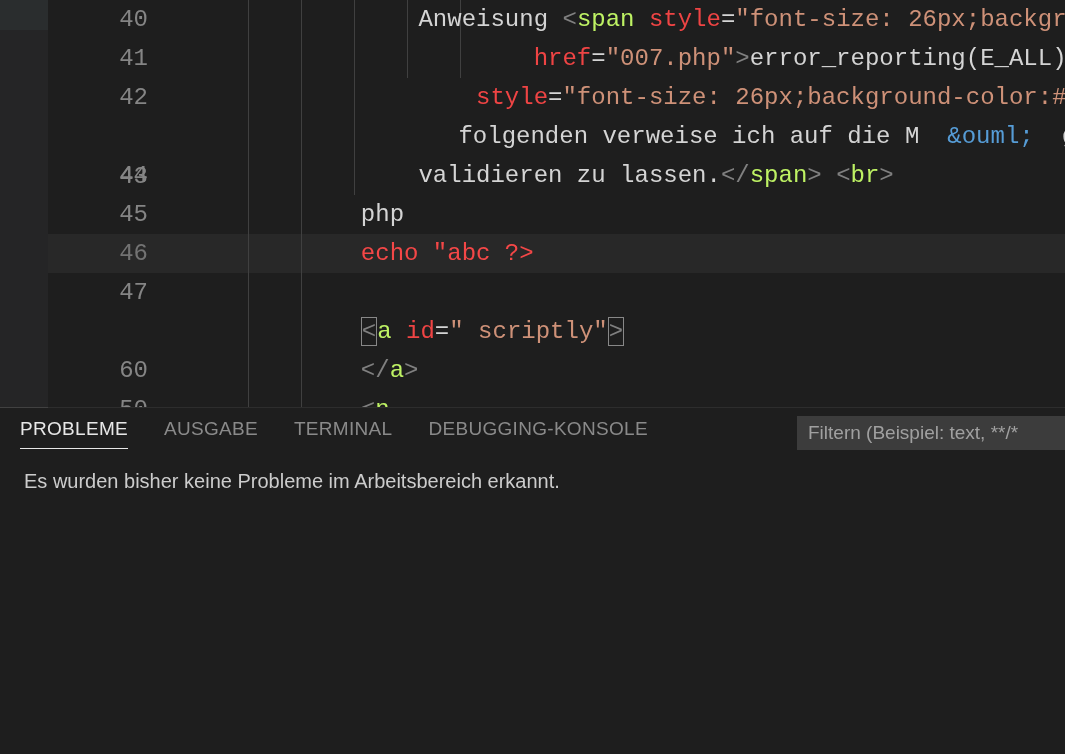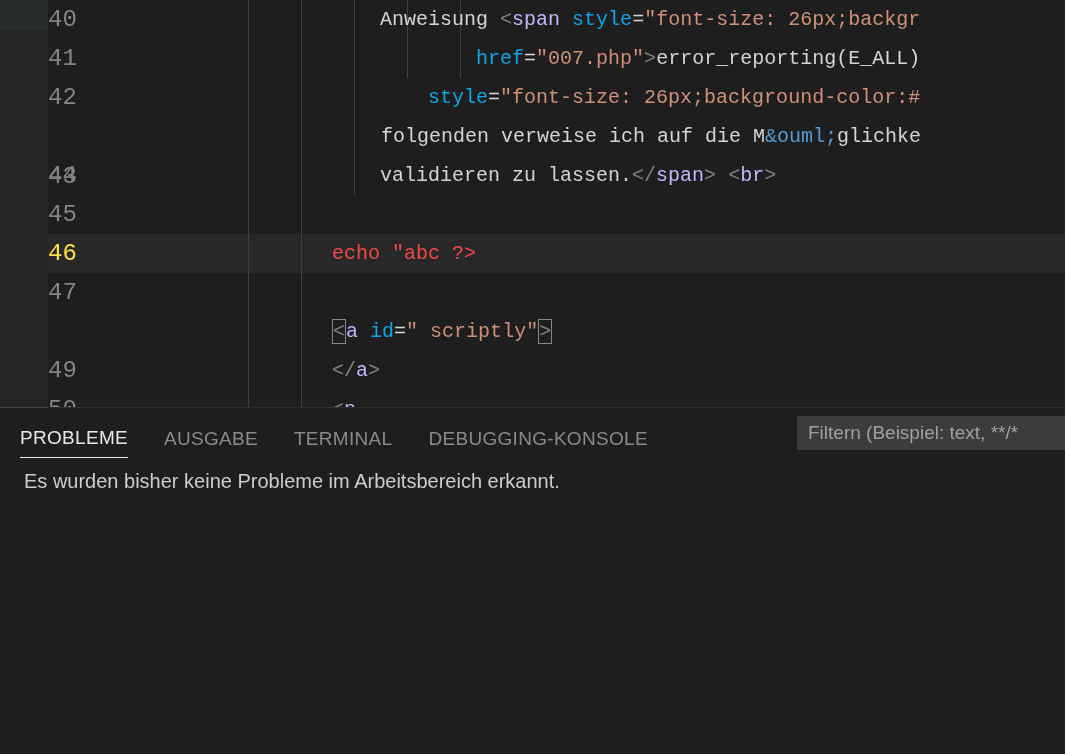--- a/index.html
+++ b/index.html
@@ -31,37 +31,37 @@
     padding-top: 0;
     position: relative;
   }
   .line-row {
     display: flex;
     height: 39px;
     align-items: center;
   }
   .line-number {
     width: 140px;
-    text-align: left;
+    text-align: right;
     padding-right: 40px;
     color: #858585;
     font-size: 24px;
     font-family: Consolas, "Courier New", monospace;
     user-select: none;
   }
   .code-col {
     flex: 1;
     position: relative;
     overflow: hidden;
   }
   .code-line {
     height: 39px;
     display: flex;
     align-items: center;
-    font-size: 20px;
+    font-size: 24px;
     white-space: pre;
     position: relative;
     padding-left: 0;
     text-align: center;
   }
   .current-line-hl {
     position: absolute;
     left: 0; right: 0;
     height: 39px;
     background: #282828;
@@ -72,38 +72,38 @@
     position: absolute;
     top: 0; bottom: 0;
     width: 1px;
     background: #404040;
   }
   .bracket-box {
     border: 1px solid #888888;
     padding: 0 0px;
   }
   .c-text   { color: #d4d4d4; }
-  .c-tag    { color: #c4b5fd; }
-  .c-attr   { color: #0ea5e9; }
+  .c-tag    { color: #bef264; }
+  .c-attr   { color: #ef4444; }
   .c-string { color: #ce9178; }
   .c-punct  { color: #808080; }
   .c-entity { color: #569cd6; }
   .c-red    { color: #f44747; }
 
   
   .panel {
     flex: 1;
     background: #1e1e1e;
     border-top: 1px solid #2d2d2d;
     display: flex;
     flex-direction: column;
   }
   .panel-tabs {
     display: flex;
-    align-items: flex-end;
+    align-items: flex-start;
     padding: 0 20px;
     height: 50px;
     font-family: "Segoe UI", sans-serif;
     font-size: 19px;
     gap: 36px;
     position: relative;
   }
   .panel-tab {
     color: #8a8a8a;
     cursor: pointer;
@@ -166,44 +166,45 @@
             <div class="line-number">43</div>
           </div>
           <div class="line-row" style="position: absolute; top: 156px; left: 0px; right: 0px;">
             <div class="line-number">44</div>
           </div>
           <div class="line-row" style="position: absolute; top: 195px; left: 0px; right: 0px;">
             <div class="line-number">45</div>
           </div>
           <div class="gutter-hl" style="top: 234px;"></div>
           <div class="line-row" style="position: absolute; top: 234px; left: 0px; right: 0px;">
-            <div class="line-number" style="color: #fde047;">46</div>
+            <div class="line-number" style="color: #737373;">46</div>
           </div>
           <div class="line-row" style="position: absolute; top: 273px; left: 0px; right: 0px;">
             <div class="line-number">47</div>
           </div>
           <div class="line-row" style="position: absolute; top: 351px; left: 0px; right: 0px;">
-            <div class="line-number">49</div>
+            <div class="line-number">60</div>
           </div>
           <div class="line-row" style="position: absolute; top: 390px; left: 0px; right: 0px;">
             <div class="line-number">50</div>
           </div>
         </div>
       <div class="code-col" id="codecol">
           <div class="current-line-hl" style="top: 234px;"></div>
         <div class="vguide" style="left: 60px;"></div>
         <div class="vguide" style="left: 113px;"></div>
         <div class="vguide" style="left: 166px; height:195px;"></div>
         <div class="vguide" style="left: 219px; height:78px;"></div>
         <div class="vguide" style="left: 272px; height:78px;"></div>
       <div class="code-line" style="position: absolute; top: 0px; left: 0px; right: 0px;"><span>                </span><span class="c-text">Anweisung </span><span class="c-punct">&lt;</span><span class="c-tag">span</span><span class="c-text"> </span><span class="c-attr">style</span><span class="c-text">=</span><span class="c-string">"font-size: 26px;backgr</span></div>
           <div class="code-line" style="position: absolute; top: 39px; left: 0px; right: 16px;"><span>                        </span><span class="c-attr">href</span><span class="c-text">=</span><span class="c-string">"007.php"</span><span class="c-punct">&gt;</span><span class="c-text">error_reporting(E_ALL)</span></div>
           <div class="code-line" style="position: absolute; top: 78px; left: 0px; right: 0px;"><span>                    </span><span class="c-attr">style</span><span class="c-text">=</span><span class="c-string">"font-size: 26px;background-color:#</span></div>
-          <div class="code-line" style="position: absolute; top: 117px; left: 1px; right: 0px;"><span>                </span><span class="c-text">folgenden verweise ich auf die M</span><span class="c-entity">&amp;ouml;</span><span class="c-text">glichke</span></div>
+          <div class="code-line" style="position: absolute; top: 117px; left: 12px; right: 0px; gap: 28px;"><span>                </span><span class="c-text">folgenden verweise ich auf die M</span><span class="c-entity">&amp;ouml;</span><span class="c-text">glichke</span></div>
           <div class="code-line" style="position: absolute; top: 156px; left: 0px; right: 0px;"><span>                </span><span class="c-text">validieren zu lassen.</span><span class="c-punct">&lt;/</span><span class="c-tag">span</span><span class="c-punct">&gt;</span><span class="c-text"> </span><span class="c-punct">&lt;</span><span class="c-tag">br</span><span class="c-punct">&gt;</span></div>
+          <div class="code-line" style="position: absolute; top: 195px; left: 0px; right: 0px;"><span>            </span><span class="c-text">php</span></div>
           <div class="code-line" style="position: absolute; top: 234px; left: 0px; right: 0px;"><span>            </span><span class="c-red">echo "abc ?&gt;</span></div>
           <div class="code-line" style="position: absolute; top: 273px; left: 0px; right: 0px;"><span></span></div>
           <div class="code-line" style="position: absolute; top: 312px; left: 0px; right: 0px;"><span>            </span><span class="c-punct bracket-box">&lt;</span><span class="c-tag">a</span><span class="c-text"> </span><span class="c-attr">id</span><span class="c-text">=</span><span class="c-string">" scriptly"</span><span class="c-punct bracket-box">&gt;</span></div>
           <div class="code-line" style="position: absolute; top: 351px; left: 0px; right: 0px;"><span>            </span><span class="c-punct">&lt;/</span><span class="c-tag">a</span><span class="c-punct">&gt;</span></div>
           <div class="code-line" style="position: absolute; top: 390px; left: 0px; right: 0px;"><span>            </span><span class="c-punct">&lt;</span><span class="c-tag">n</span></div>
         </div>
     </div>
   </div>
 
   <div class="panel">

